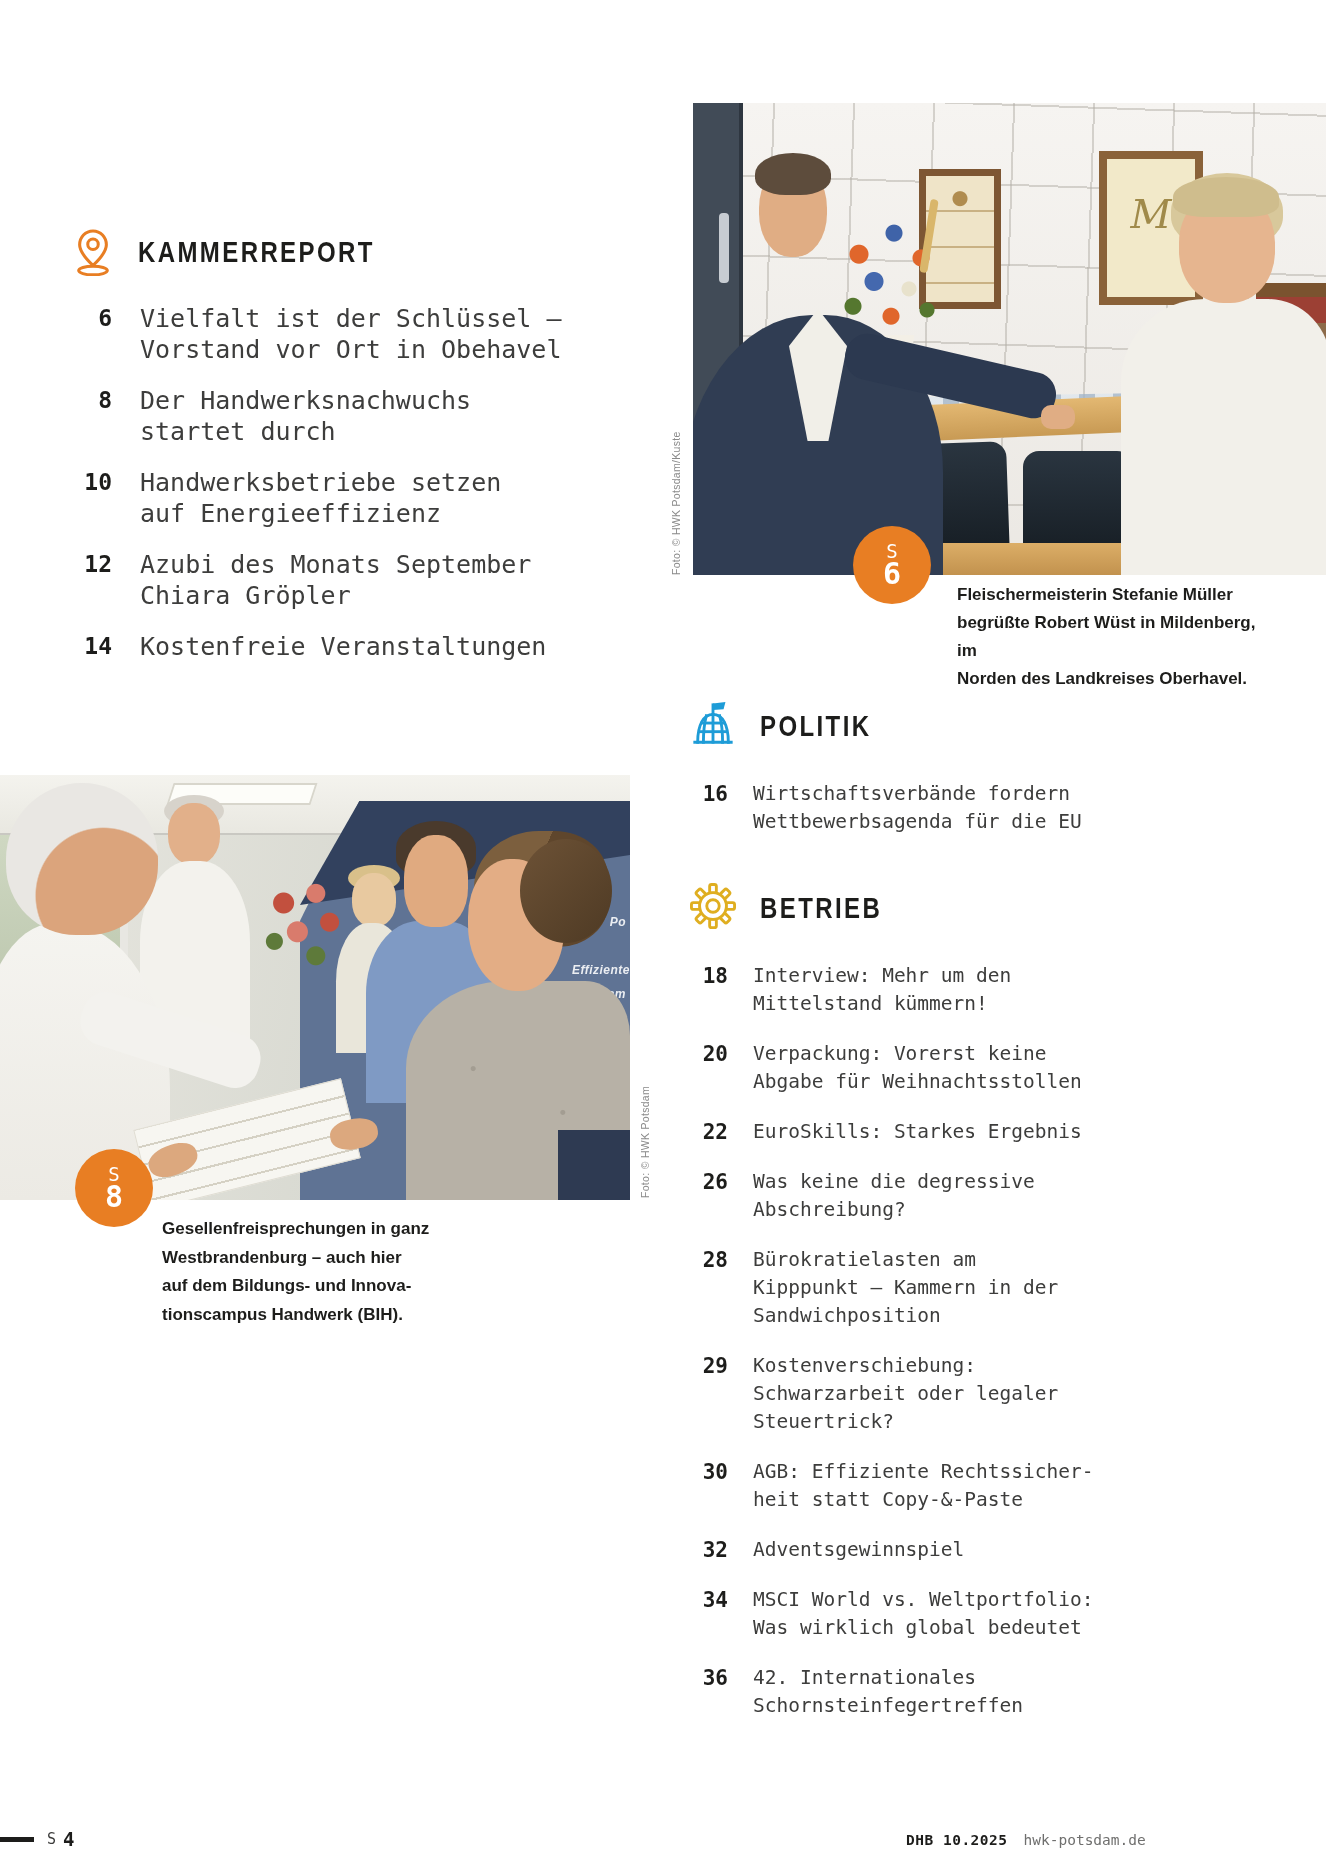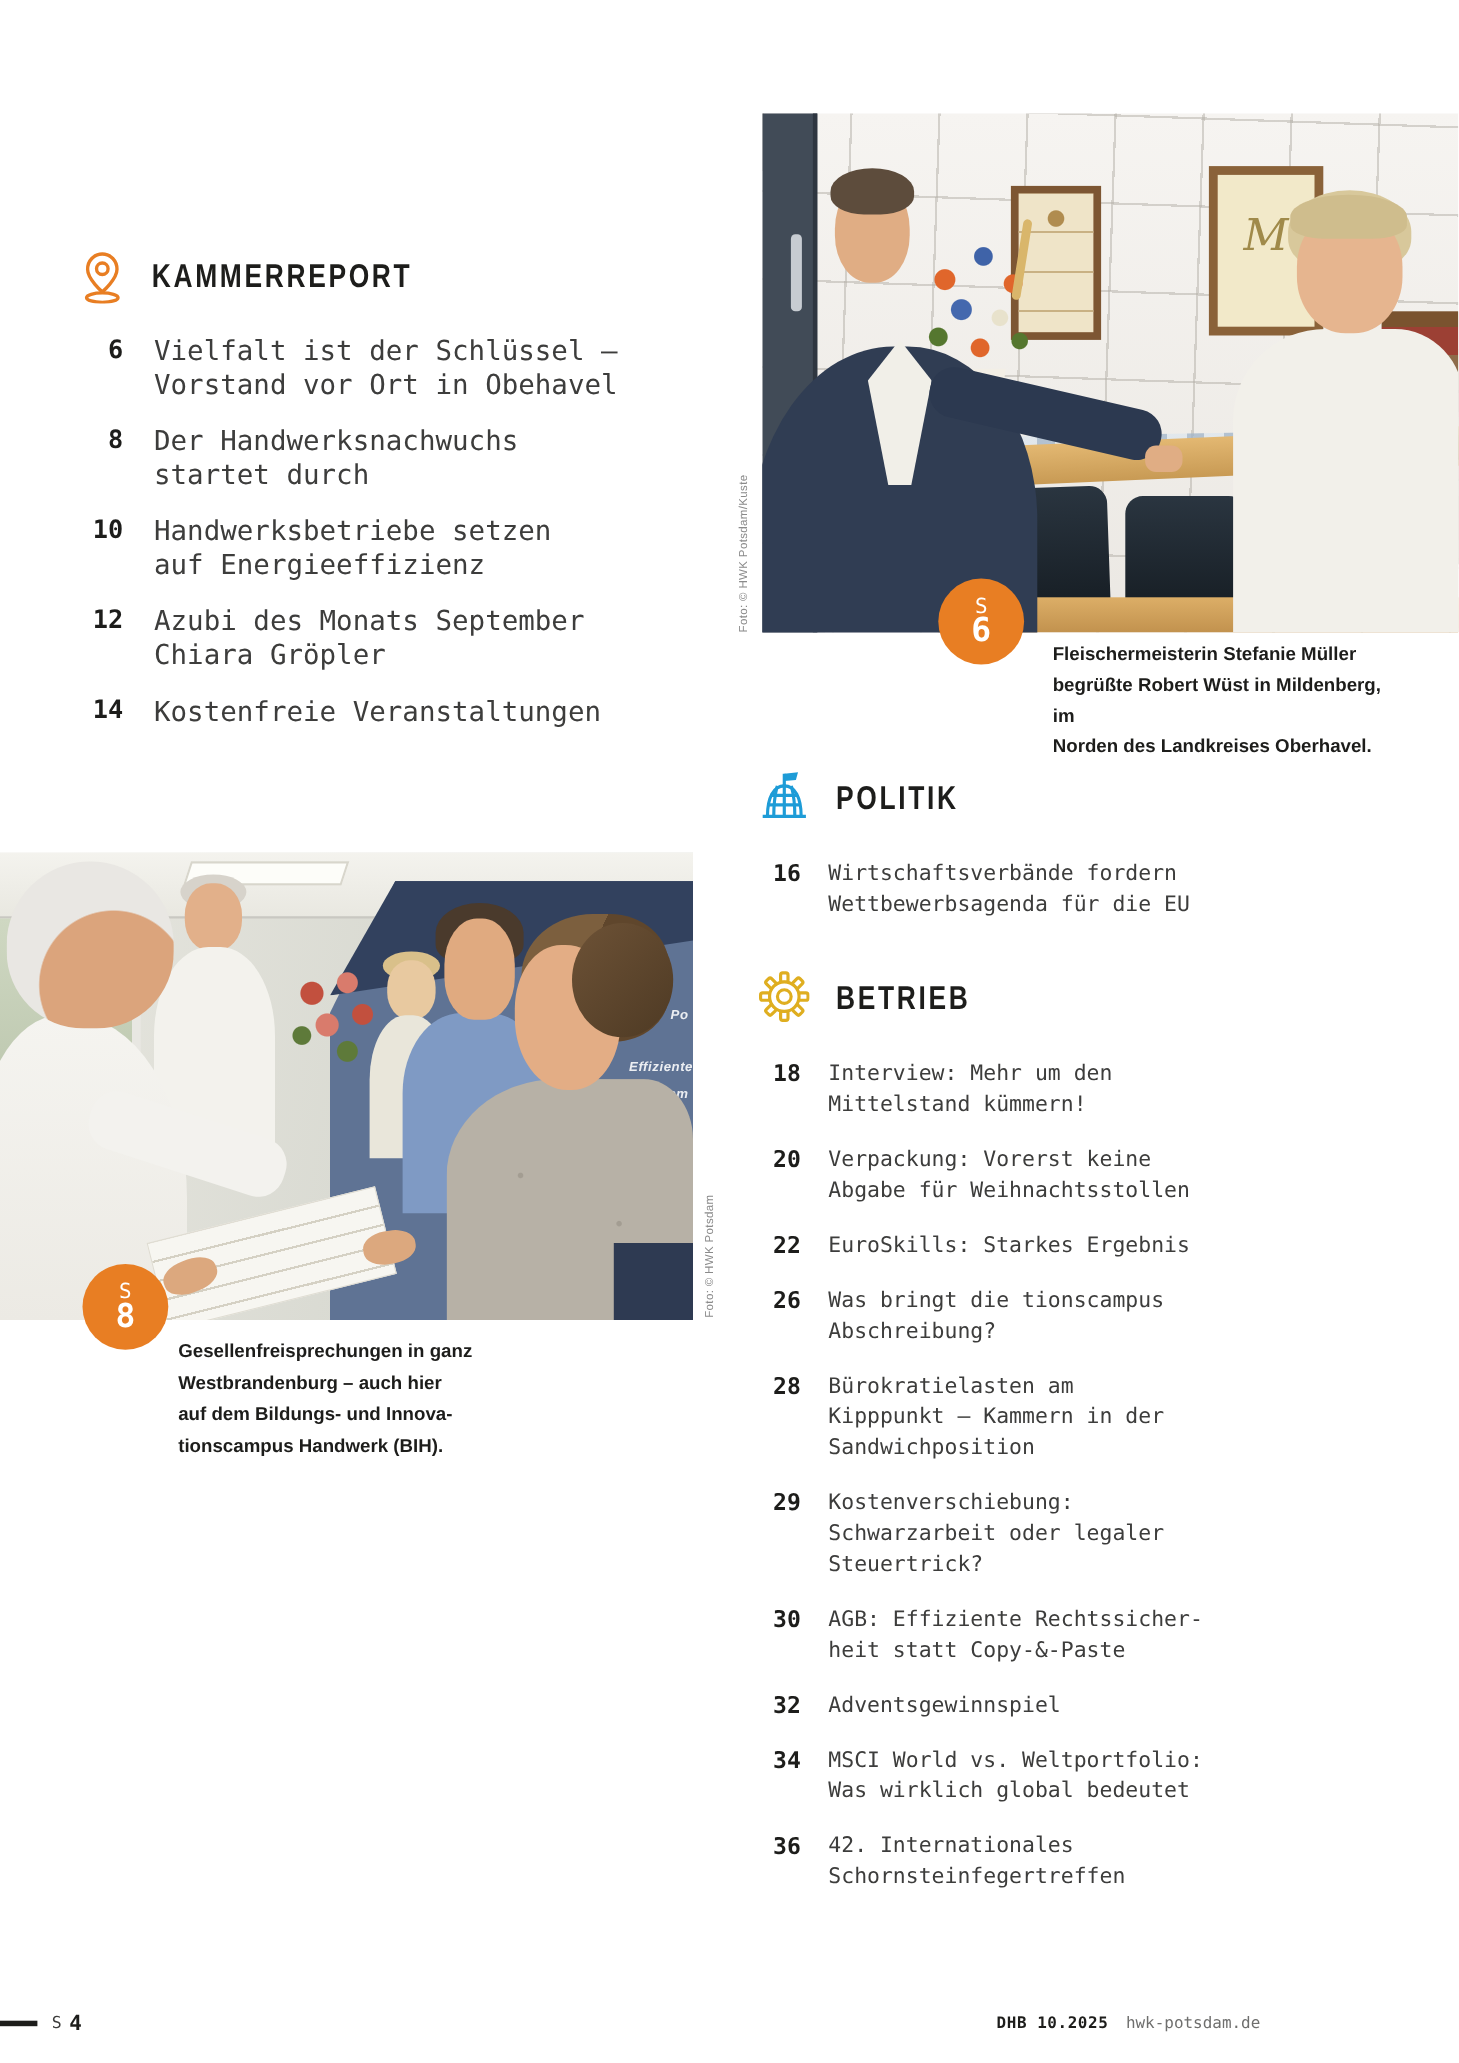--- a/index.html
+++ b/index.html
@@ -295,21 +295,21 @@
         </li>
         <li class="toc-item">
           <span class="toc-num">22</span>
           <div class="toc-lines">
             <div>EuroSkills: Starkes Ergebnis</div>
           </div>
         </li>
         <li class="toc-item">
           <span class="toc-num">26</span>
           <div class="toc-lines">
-            <div>Was bringt die tionscampus</div>
+            <div>Was keine die degressive</div>
             <div>Abschreibung?</div>
           </div>
         </li>
         <li class="toc-item">
           <span class="toc-num">28</span>
           <div class="toc-lines">
             <div>Bürokratielasten am</div>
             <div>Kipppunkt — Kammern in der</div>
             <div>Sandwichposition</div>
           </div>

